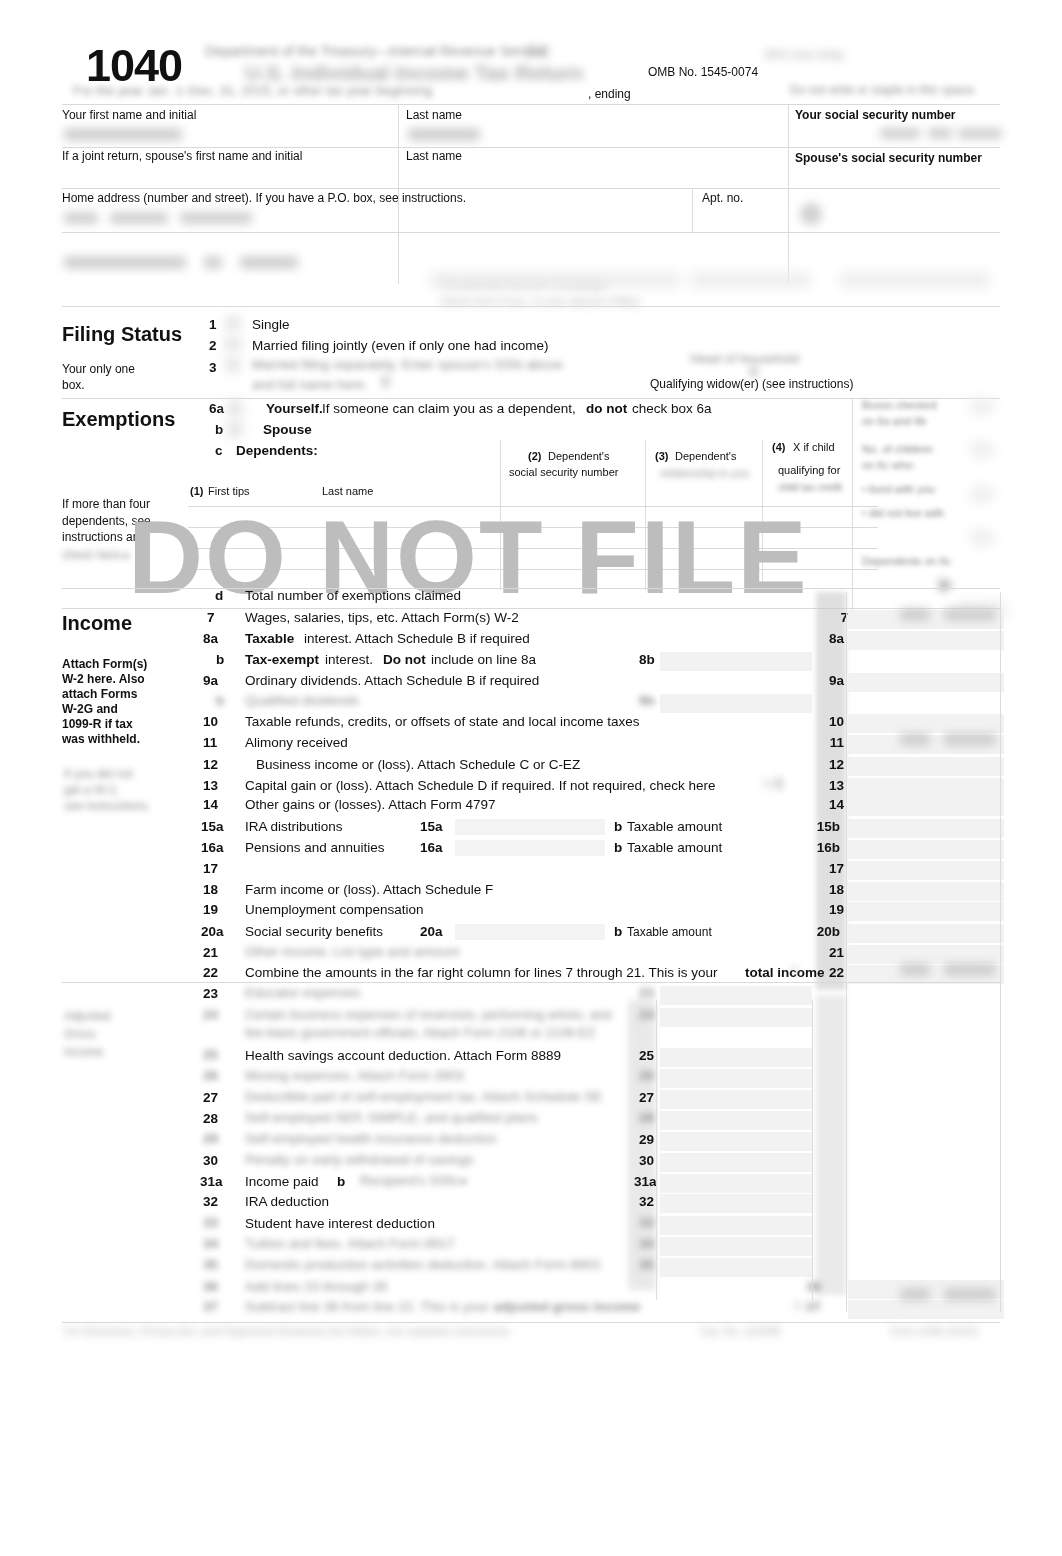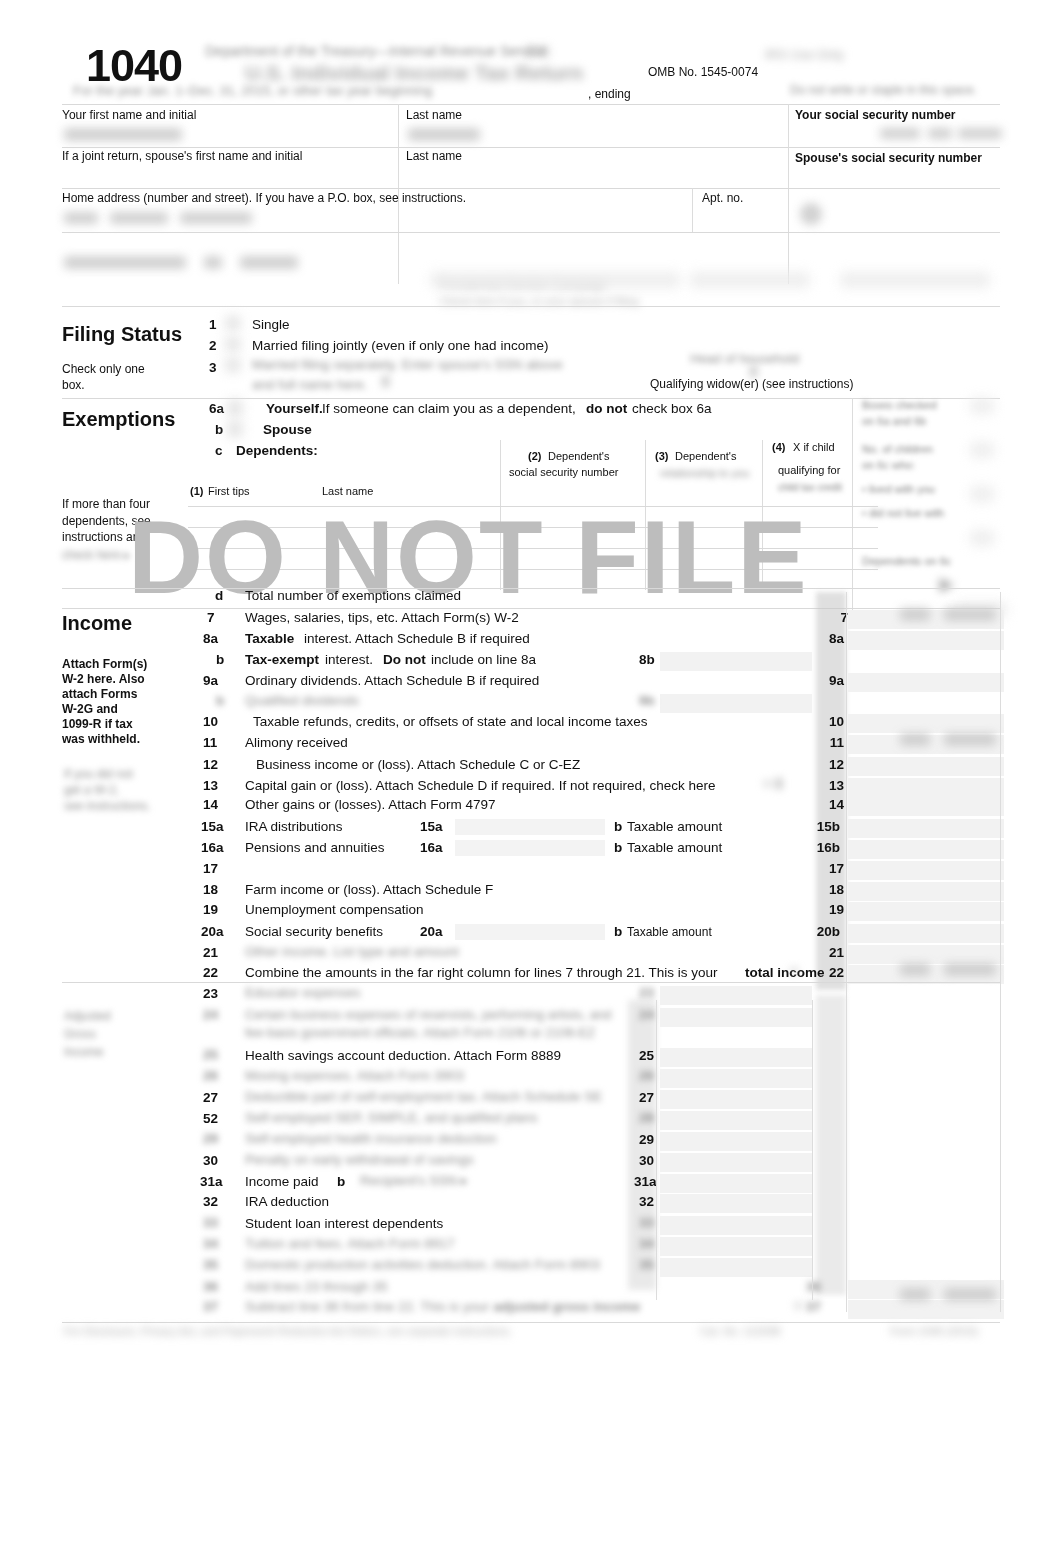--- a/index.html
+++ b/index.html
@@ -157,21 +157,21 @@
   <div class="smudge" style="left:240px; top:256px; width:58px; height:13px;"></div>
 
   <div class="blurred blurheavy" style="left:440px; top:278px; font-size:12px;">Presidential Election Campaign</div>
   <div class="blurred blurheavy" style="left:440px; top:296px; font-size:11px;">Check here if you, or your spouse if filing</div>
   <div class="smudge faint" style="left:430px; top:272px; width:250px; height:16px;"></div>
   <div class="smudge faint" style="left:690px; top:272px; width:120px; height:16px;"></div>
   <div class="smudge faint" style="left:840px; top:272px; width:150px; height:16px;"></div>
   <div class="rule" style="left:62px; top:306px; width:938px;"></div>
 
   <div class="t b" style="left:62px; top:324px; font-size:20px;">Filing Status</div>
-  <div class="t small" style="left:62px; top:363px;">Check only one</div>
+  <div class="t small" style="left:62px; top:363px;">Your only one</div>
   <div class="t small" style="left:62px; top:379px;">box.</div>
 
   <div class="lineno" style="left:209px; top:317px;">1</div>
   <div class="ltxt" style="left:252px; top:317px;">Single</div>
   <div class="smudge soft" style="left:226px; top:316px; width:14px; height:14px;"></div>
 
   <div class="lineno" style="left:209px; top:338px;">2</div>
   <div class="ltxt" style="left:252px; top:338px;">Married filing jointly (even if only one had income)</div>
   <div class="smudge soft" style="left:226px; top:337px; width:14px; height:14px;"></div>
 
@@ -300,21 +300,21 @@
   <div class="ltxt" style="left:245px; top:673px;">Ordinary dividends. Attach Schedule B if required</div>
   <div class="lnr" style="left:814px; top:673px;">9a</div>
 
   <div class="adjbox" style="top:694px;"></div>
   <div class="blurred" style="left:216px; top:694px; font-size:13.5px; font-weight:bold;">b</div>
   <div class="blurred" style="left:245px; top:694px; font-size:13.5px;">Qualified dividends</div>
   <div class="blurred" style="left:639px; top:694px; font-size:13.5px; font-weight:bold;">9b</div>
 
   <div class="amtbox" style="top:714px;"></div>
   <div class="lineno" style="left:203px; top:714px;">10</div>
-  <div class="ltxt" style="left:245px; top:714px;margin-left:8px;">Taxable refunds, credits, or offsets of state and local income taxes</div>
+  <div class="ltxt" style="left:245px; top:714px;">Taxable refunds, credits, or offsets of state and local income taxes</div>
   <div class="lnr" style="left:814px; top:714px;">10</div>
 
   <div class="amtbox" style="top:735px;"></div>
   <div class="lineno" style="left:203px; top:735px;">11</div>
   <div class="ltxt" style="left:245px; top:735px;">Alimony received</div>
   <div class="lnr" style="left:814px; top:735px;">11</div>
   <div class="smudge" style="left:900px; top:733px; width:30px; height:13px;"></div>
   <div class="smudge" style="left:944px; top:733px; width:52px; height:13px;"></div>
 
   <div class="amtbox" style="top:757px;"></div>
@@ -414,21 +414,21 @@
   <div class="blurred" style="left:203px; top:1069px; font-size:13.5px; font-weight:bold;">26</div>
   <div class="blurred" style="left:245px; top:1069px; font-size:13.5px;">Moving expenses. Attach Form 3903</div>
   <div class="blurred" style="left:639px; top:1069px; font-size:13.5px; font-weight:bold;">26</div>
 
   <div class="adjbox" style="top:1090px;"></div>
   <div class="lineno" style="left:203px; top:1090px;">27</div>
   <div class="blurred" style="left:245px; top:1090px; font-size:13.5px;">Deductible part of self-employment tax. Attach Schedule SE</div>
   <div class="lineno" style="left:639px; top:1090px;">27</div>
 
   <div class="adjbox" style="top:1111px;"></div>
-  <div class="lineno" style="left:203px; top:1111px;">52</div>
+  <div class="lineno" style="left:203px; top:1111px;">28</div>
   <div class="blurred" style="left:245px; top:1111px; font-size:13.5px;">Self-employed SEP, SIMPLE, and qualified plans</div>
   <div class="blurred" style="left:639px; top:1111px; font-size:13.5px; font-weight:bold;">28</div>
 
   <div class="adjbox" style="top:1132px;"></div>
   <div class="blurred" style="left:203px; top:1132px; font-size:13.5px; font-weight:bold;">29</div>
   <div class="blurred" style="left:245px; top:1132px; font-size:13.5px;">Self-employed health insurance deduction</div>
   <div class="lineno" style="left:639px; top:1132px;">29</div>
 
   <div class="adjbox" style="top:1153px;"></div>
   <div class="lineno" style="left:203px; top:1153px;">30</div>
@@ -442,21 +442,21 @@
   <div class="blurred" style="left:360px; top:1174px; font-size:13.5px;">Recipient's SSN ▸</div>
   <div class="lineno" style="left:634px; top:1174px;">31a</div>
 
   <div class="adjbox" style="top:1194px;"></div>
   <div class="lineno" style="left:203px; top:1194px;">32</div>
   <div class="ltxt" style="left:245px; top:1194px;">IRA deduction</div>
   <div class="lineno" style="left:639px; top:1194px;">32</div>
 
   <div class="adjbox" style="top:1216px;"></div>
   <div class="blurred" style="left:203px; top:1216px; font-size:13.5px; font-weight:bold;">33</div>
-  <div class="ltxt" style="left:245px; top:1216px;">Student loan interest dependents</div>
+  <div class="ltxt" style="left:245px; top:1216px;">Student have interest deduction</div>
   <div class="blurred" style="left:639px; top:1216px; font-size:13.5px; font-weight:bold;">33</div>
 
   <div class="adjbox" style="top:1237px;"></div>
   <div class="blurred" style="left:203px; top:1237px; font-size:13.5px; font-weight:bold;">34</div>
   <div class="blurred" style="left:245px; top:1237px; font-size:13.5px;">Tuition and fees. Attach Form 8917</div>
   <div class="blurred" style="left:639px; top:1237px; font-size:13.5px; font-weight:bold;">34</div>
 
   <div class="adjbox" style="top:1258px;"></div>
   <div class="blurred" style="left:203px; top:1258px; font-size:13.5px; font-weight:bold;">35</div>
   <div class="blurred" style="left:245px; top:1258px; font-size:13.5px;">Domestic production activities deduction. Attach Form 8903</div>

